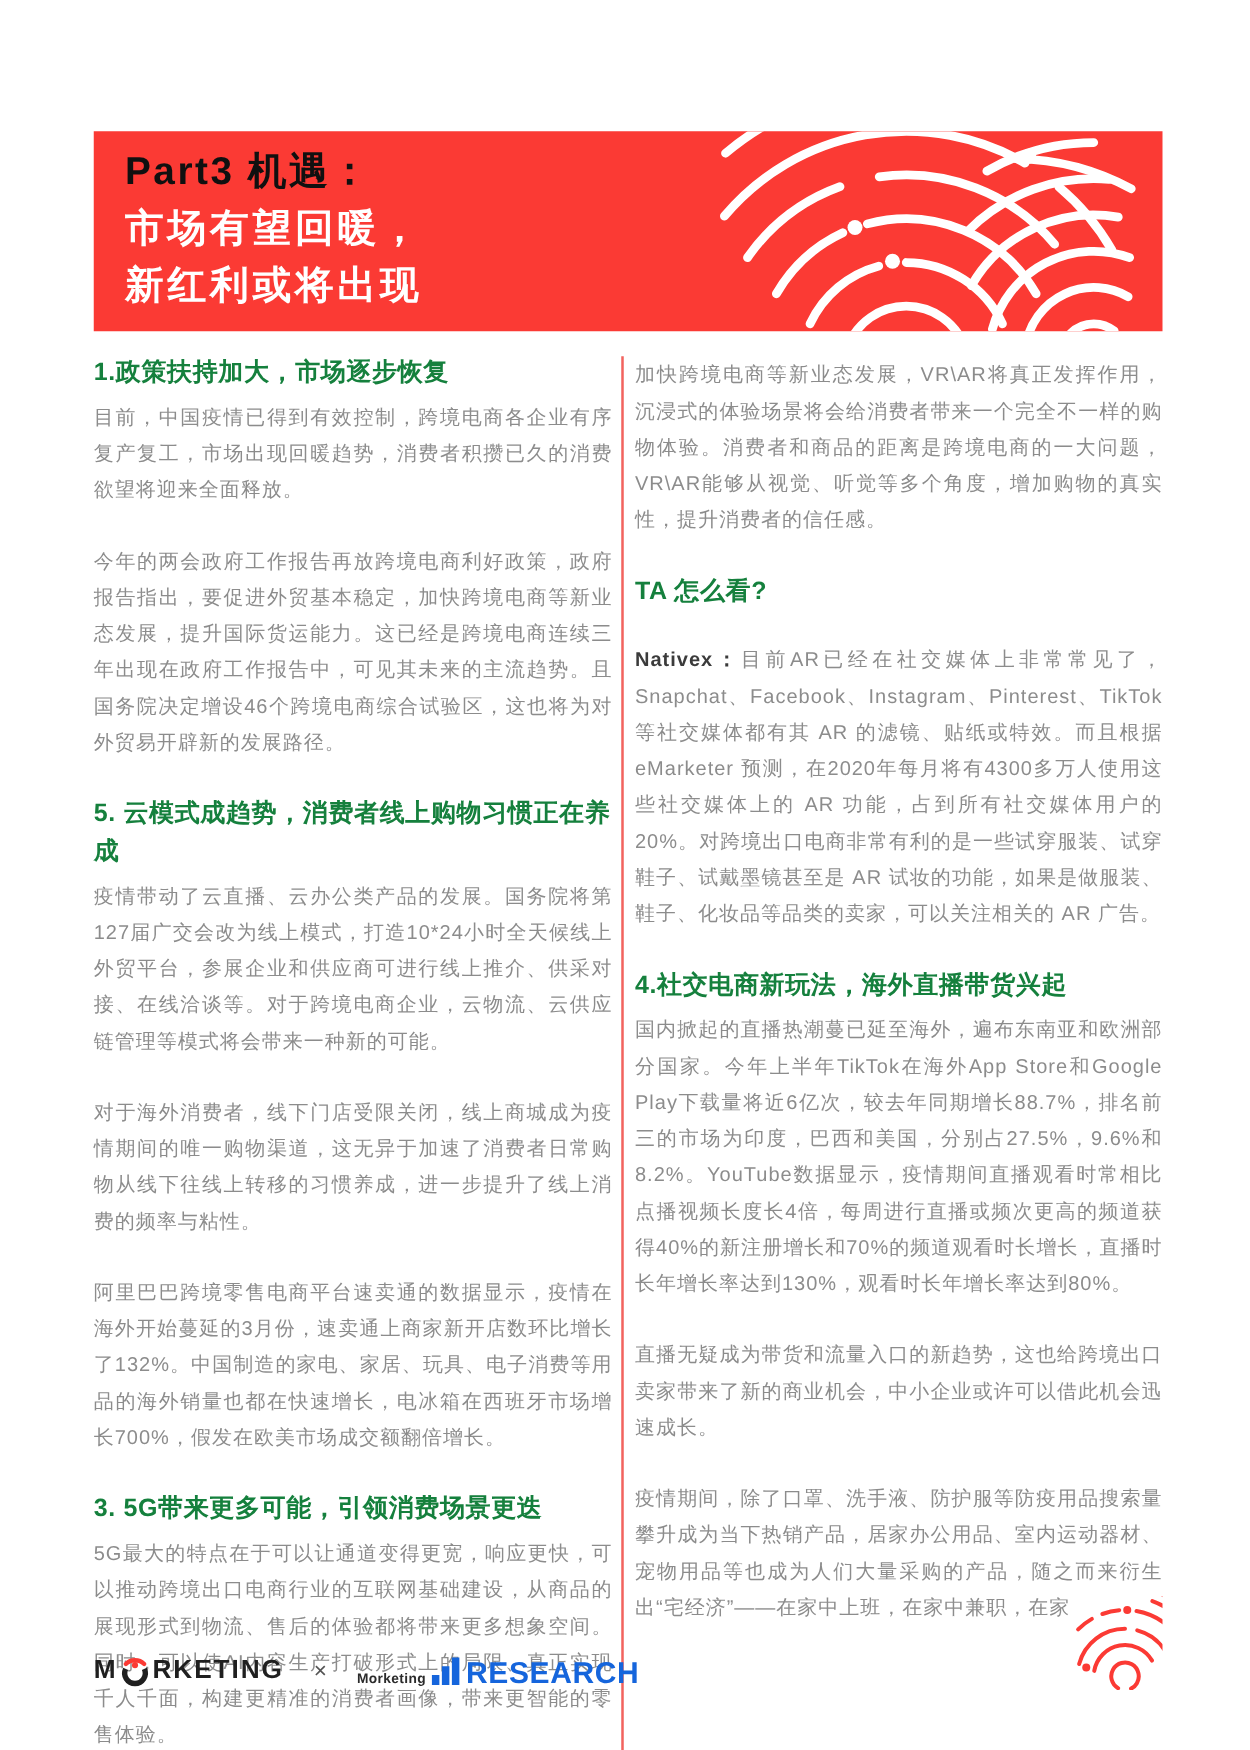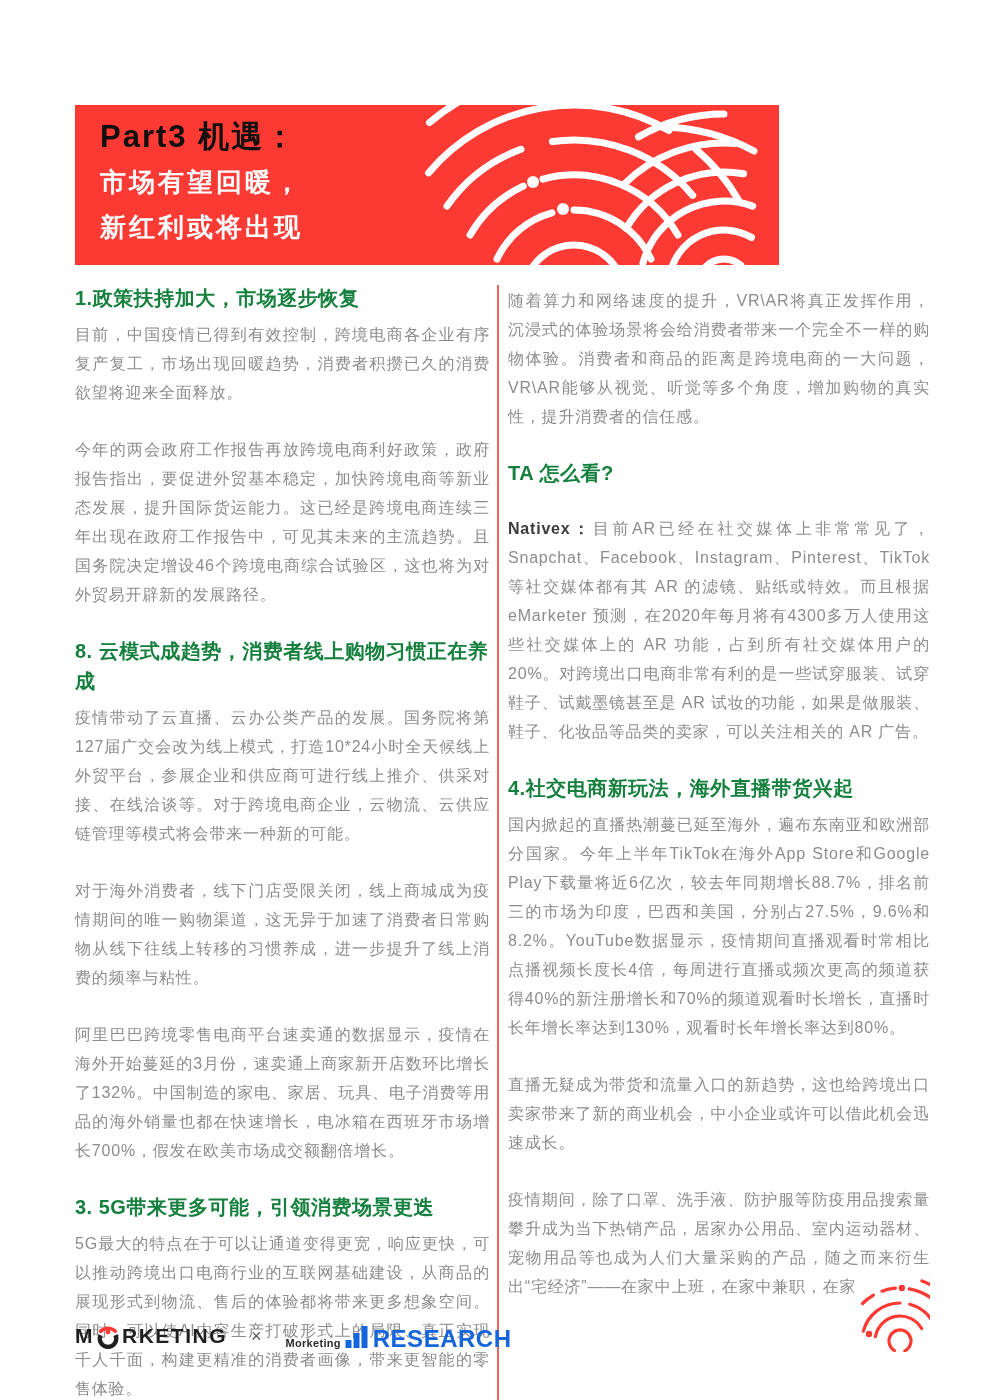--- a/index.html
+++ b/index.html
@@ -1,23 +1,23 @@
 <!DOCTYPE html>
 <html><head>
 <meta charset="utf-8">
 <style>
   html,body{margin:0;padding:0;background:#ffffff;}
   body{font-family:"Liberation Sans","DejaVu Sans",sans-serif;}
   .page{position:relative;width:1000px;height:1400px;background:#ffffff;overflow:hidden;}
 
   
-  .banner{position:absolute;left:75px;top:105px;width:704px;height:160px;background:#FB3A34;overflow:hidden;}
+  .banner{position:absolute;left:75px;top:105px;width:855px;height:160px;background:#FB3A34;overflow:hidden;}
   .banner-text{position:absolute;left:25px;top:9px;z-index:2;}
   .part-label{font-size:31px;font-weight:bold;color:#101010;line-height:46px;letter-spacing:2px;}
-  .banner-title{font-size:26px;font-weight:bold;color:#ffffff;line-height:45px;letter-spacing:3px;}
+  .banner-title{font-size:31px;font-weight:bold;color:#ffffff;line-height:45px;letter-spacing:3px;}
   .banner-decor{position:absolute;right:0;top:0;z-index:1;}
 
   
   .content{position:absolute;left:75px;top:283px;width:855px;display:flex;}
   .col-left{width:415px;}
   .divider{width:2px;background:#F2635E;margin:2px 9px 0 7px;}
   .col-right{flex:1;}
   .sec-heading{font-size:20px;font-weight:bold;color:#15803d;line-height:30px;letter-spacing:0.5px;margin:27px 0 7px 0;}
   .sec-heading.first{margin-top:0;}
   .body-p{font-size:16px;color:#8C8C8C;line-height:29px;letter-spacing:0.8px;text-align:justify;margin:0;}
@@ -76,33 +76,33 @@
     </svg>
   </div>
 
   <div class="content">
 
     <div class="col-left">
       <h3 class="sec-heading first">1.政策扶持加大，市场逐步恢复</h3>
       <p class="body-p">目前，中国疫情已得到有效控制，跨境电商各企业有序复产复工，市场出现回暖趋势，消费者积攒已久的消费欲望将迎来全面释放。</p>
       <p class="body-p">今年的两会政府工作报告再放跨境电商利好政策，政府报告指出，要促进外贸基本稳定，加快跨境电商等新业态发展，提升国际货运能力。这已经是跨境电商连续三年出现在政府工作报告中，可见其未来的主流趋势。且国务院决定增设46个跨境电商综合试验区，这也将为对外贸易开辟新的发展路径。</p>
 
-      <h3 class="sec-heading">8. 云模式成趋势，消费者线上购物习惯正在养成</h3>
+      <h3 class="sec-heading">5. 云模式成趋势，消费者线上购物习惯正在养成</h3>
       <p class="body-p">疫情带动了云直播、云办公类产品的发展。国务院将第127届广交会改为线上模式，打造10*24小时全天候线上外贸平台，参展企业和供应商可进行线上推介、供采对接、在线洽谈等。对于跨境电商企业，云物流、云供应链管理等模式将会带来一种新的可能。</p>
       <p class="body-p">对于海外消费者，线下门店受限关闭，线上商城成为疫情期间的唯一购物渠道，这无异于加速了消费者日常购物从线下往线上转移的习惯养成，进一步提升了线上消费的频率与粘性。</p>
       <p class="body-p">阿里巴巴跨境零售电商平台速卖通的数据显示，疫情在海外开始蔓延的3月份，速卖通上商家新开店数环比增长了132%。中国制造的家电、家居、玩具、电子消费等用品的海外销量也都在快速增长，电冰箱在西班牙市场增长700%，假发在欧美市场成交额翻倍增长。</p>
 
       <h3 class="sec-heading">3. 5G带来更多可能，引领消费场景更迭</h3>
       <p class="body-p">5G最大的特点在于可以让通道变得更宽，响应更快，可以推动跨境出口电商行业的互联网基础建设，从商品的展现形式到物流、售后的体验都将带来更多想象空间。同时，可以使AI内容生产打破形式上的局限、真正实现千人千面，构建更精准的消费者画像，带来更智能的零售体验。</p>
     </div>
 
     <div class="divider"></div>
 
     <div class="col-right">
-      <p class="body-p intro-p">随着算力和网络速度的提升，VR\AR将真正发挥作用，沉浸式的体验场景将会给消费者带来一个完全不一样的购物体验。消费者和商品的距离是跨境电商的一大问题，VR\AR能够从视觉、听觉等多个角度，增加购物的真实性，提升消费者的信任感。</p>
+      <p class="body-p intro-p">加快跨境电商等新业态发展，VR\AR将真正发挥作用，沉浸式的体验场景将会给消费者带来一个完全不一样的购物体验。消费者和商品的距离是跨境电商的一大问题，VR\AR能够从视觉、听觉等多个角度，增加购物的真实性，提升消费者的信任感。</p>
 
       <h3 class="sec-heading">TA 怎么看?</h3>
       <p class="body-p gap-top"><span class="inline-label">Nativex：</span><span>目前AR已经在社交媒体上非常常见了，Snapchat、Facebook、Instagram、Pinterest、TikTok 等社交媒体都有其 AR 的滤镜、贴纸或特效。而且根据 eMarketer 预测，在2020年每月将有4300多万人使用这些社交媒体上的 AR 功能，占到所有社交媒体用户的20%。对跨境出口电商非常有利的是一些试穿服装、试穿鞋子、试戴墨镜甚至是 AR 试妆的功能，如果是做服装、鞋子、化妆品等品类的卖家，可以关注相关的 AR 广告。</span></p>
 
       <h3 class="sec-heading">4.社交电商新玩法，海外直播带货兴起</h3>
       <p class="body-p">国内掀起的直播热潮蔓已延至海外，遍布东南亚和欧洲部分国家。今年上半年TikTok在海外App Store和Google Play下载量将近6亿次，较去年同期增长88.7%，排名前三的市场为印度，巴西和美国，分别占27.5%，9.6%和8.2%。YouTube数据显示，疫情期间直播观看时常相比点播视频长度长4倍，每周进行直播或频次更高的频道获得40%的新注册增长和70%的频道观看时长增长，直播时长年增长率达到130%，观看时长年增长率达到80%。</p>
       <p class="body-p">直播无疑成为带货和流量入口的新趋势，这也给跨境出口卖家带来了新的商业机会，中小企业或许可以借此机会迅速成长。</p>
 
       <p class="body-p gap-top">疫情期间，除了口罩、洗手液、防护服等防疫用品搜索量攀升成为当下热销产品，居家办公用品、室内运动器材、宠物用品等也成为人们大量采购的产品，随之而来衍生出“宅经济”——在家中上班，在家中兼职，在家</p>
     </div>

